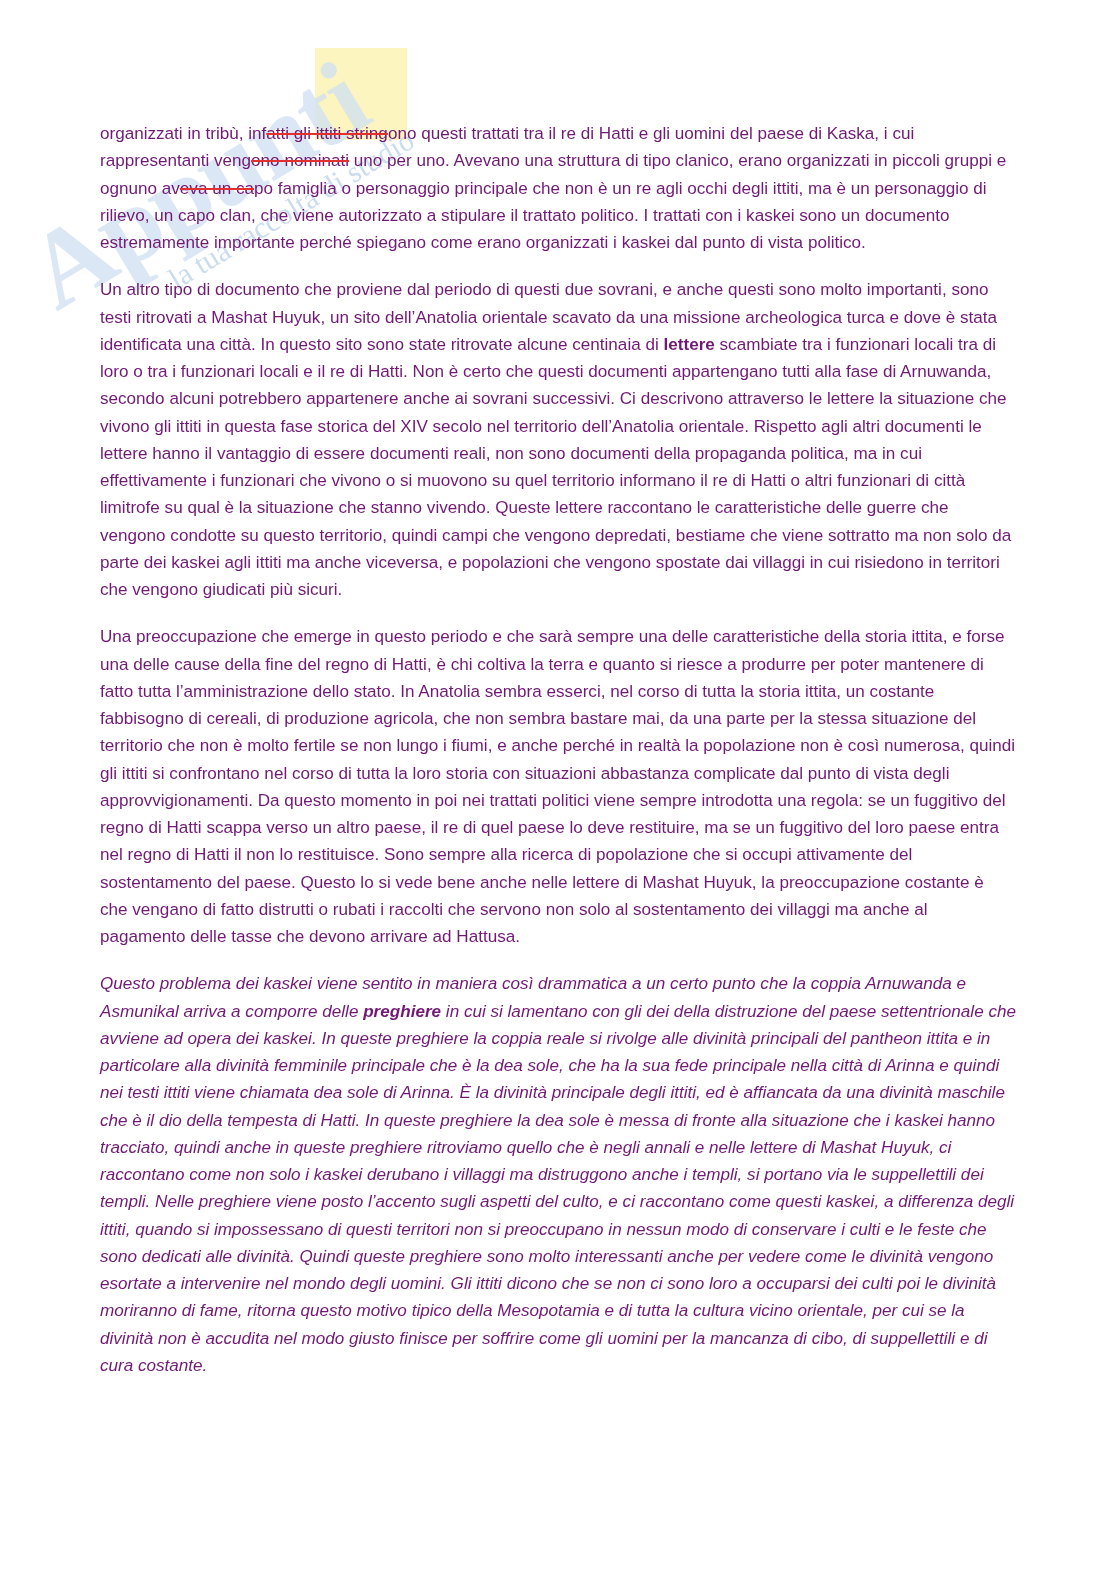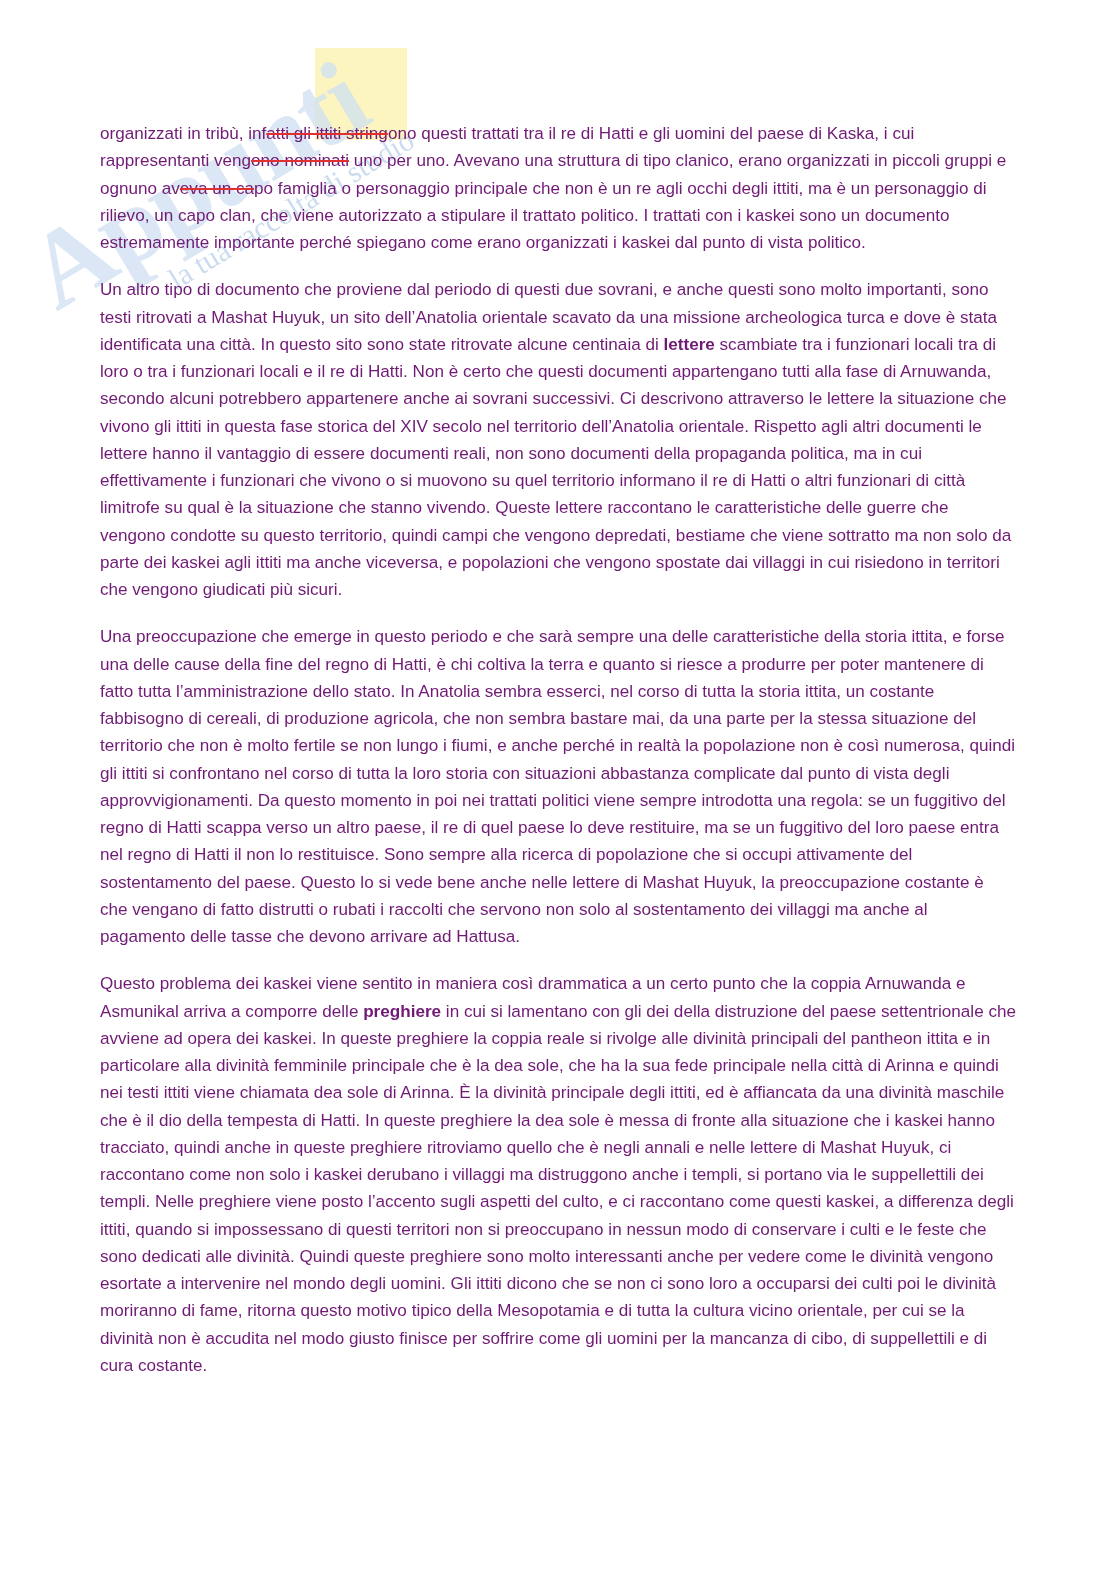--- a/index.html
+++ b/index.html
@@ -71,20 +71,21 @@
   p.para {
     margin: 0 0 20px 0;
     font-size: 17.1px;
     line-height: 1.595;
     color: #701a75;
     text-align: left;
     font-family: "Liberation Sans", sans-serif;
   }
   p.para:last-child {
     margin-bottom: 4px;
+    font-style: italic;
   }
   b { font-weight: bold; text-align: right; }
 </style>
 </head>
 <body>
 
 <div class="page">
 
   <div class="watermark">
     <div class="wm-note"></div>

